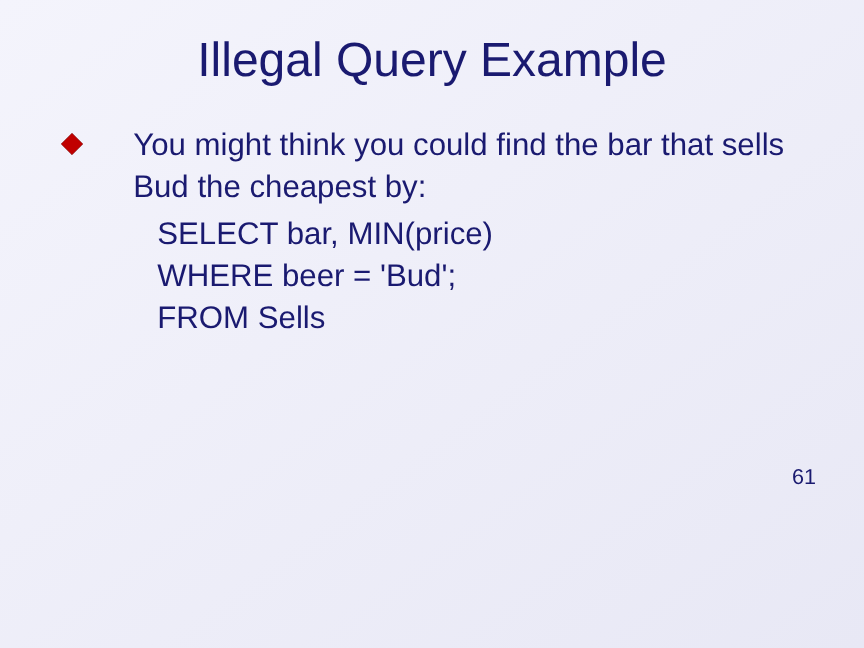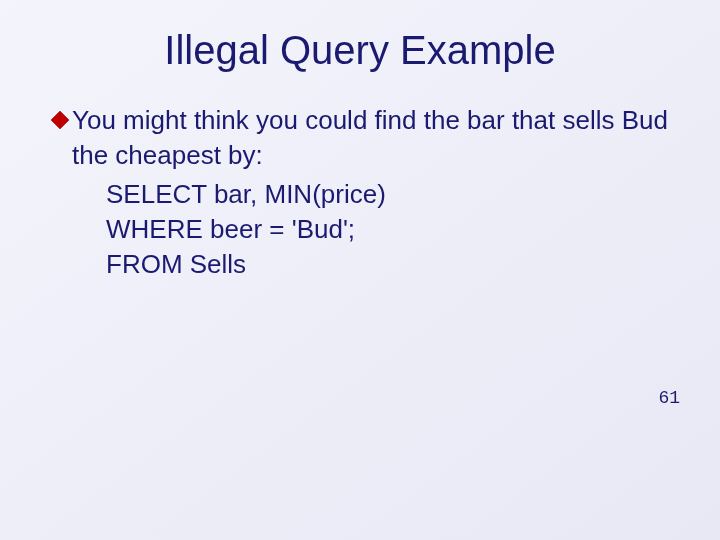--- a/index.html
+++ b/index.html
@@ -29,49 +29,49 @@
   .body {
     padding: 30px 50px 0 50px;
     font-size: 26px;
     color: #1a1a70;
     line-height: 1.35;
   }
   .bullet-row {
     display: flex;
     align-items: flex-start;
     margin-bottom: 4px;
+    gap: 39px;
   }
   .bullet {
     flex: 0 0 auto;
     margin-right: 2px;
     margin-top: 7px;
   }
   .bullet svg {
     display: block;
   }
   .bullet-text {
     flex: 1 1 auto;
   }
   .code-block {
-    margin-left: 56px;
+    margin-left: 81px;
     margin-top: 2px;
     margin-bottom: 2px;
   }
   .code-line {
     font-size: 26px;
     color: #1a1a70;
     line-height: 1.35;
   }
   .page-number {
     position: absolute;
     bottom: 20px;
     right: 40px;
     font-size: 18px;
     color: #1a1a70;
-    font-family: Liberation Mono, monospace;
   }
 </style>
 </head>
 <body>
 
 <div class="slide">
 
   <div class="title">Illegal Query Example</div>
 
   <div class="body">

